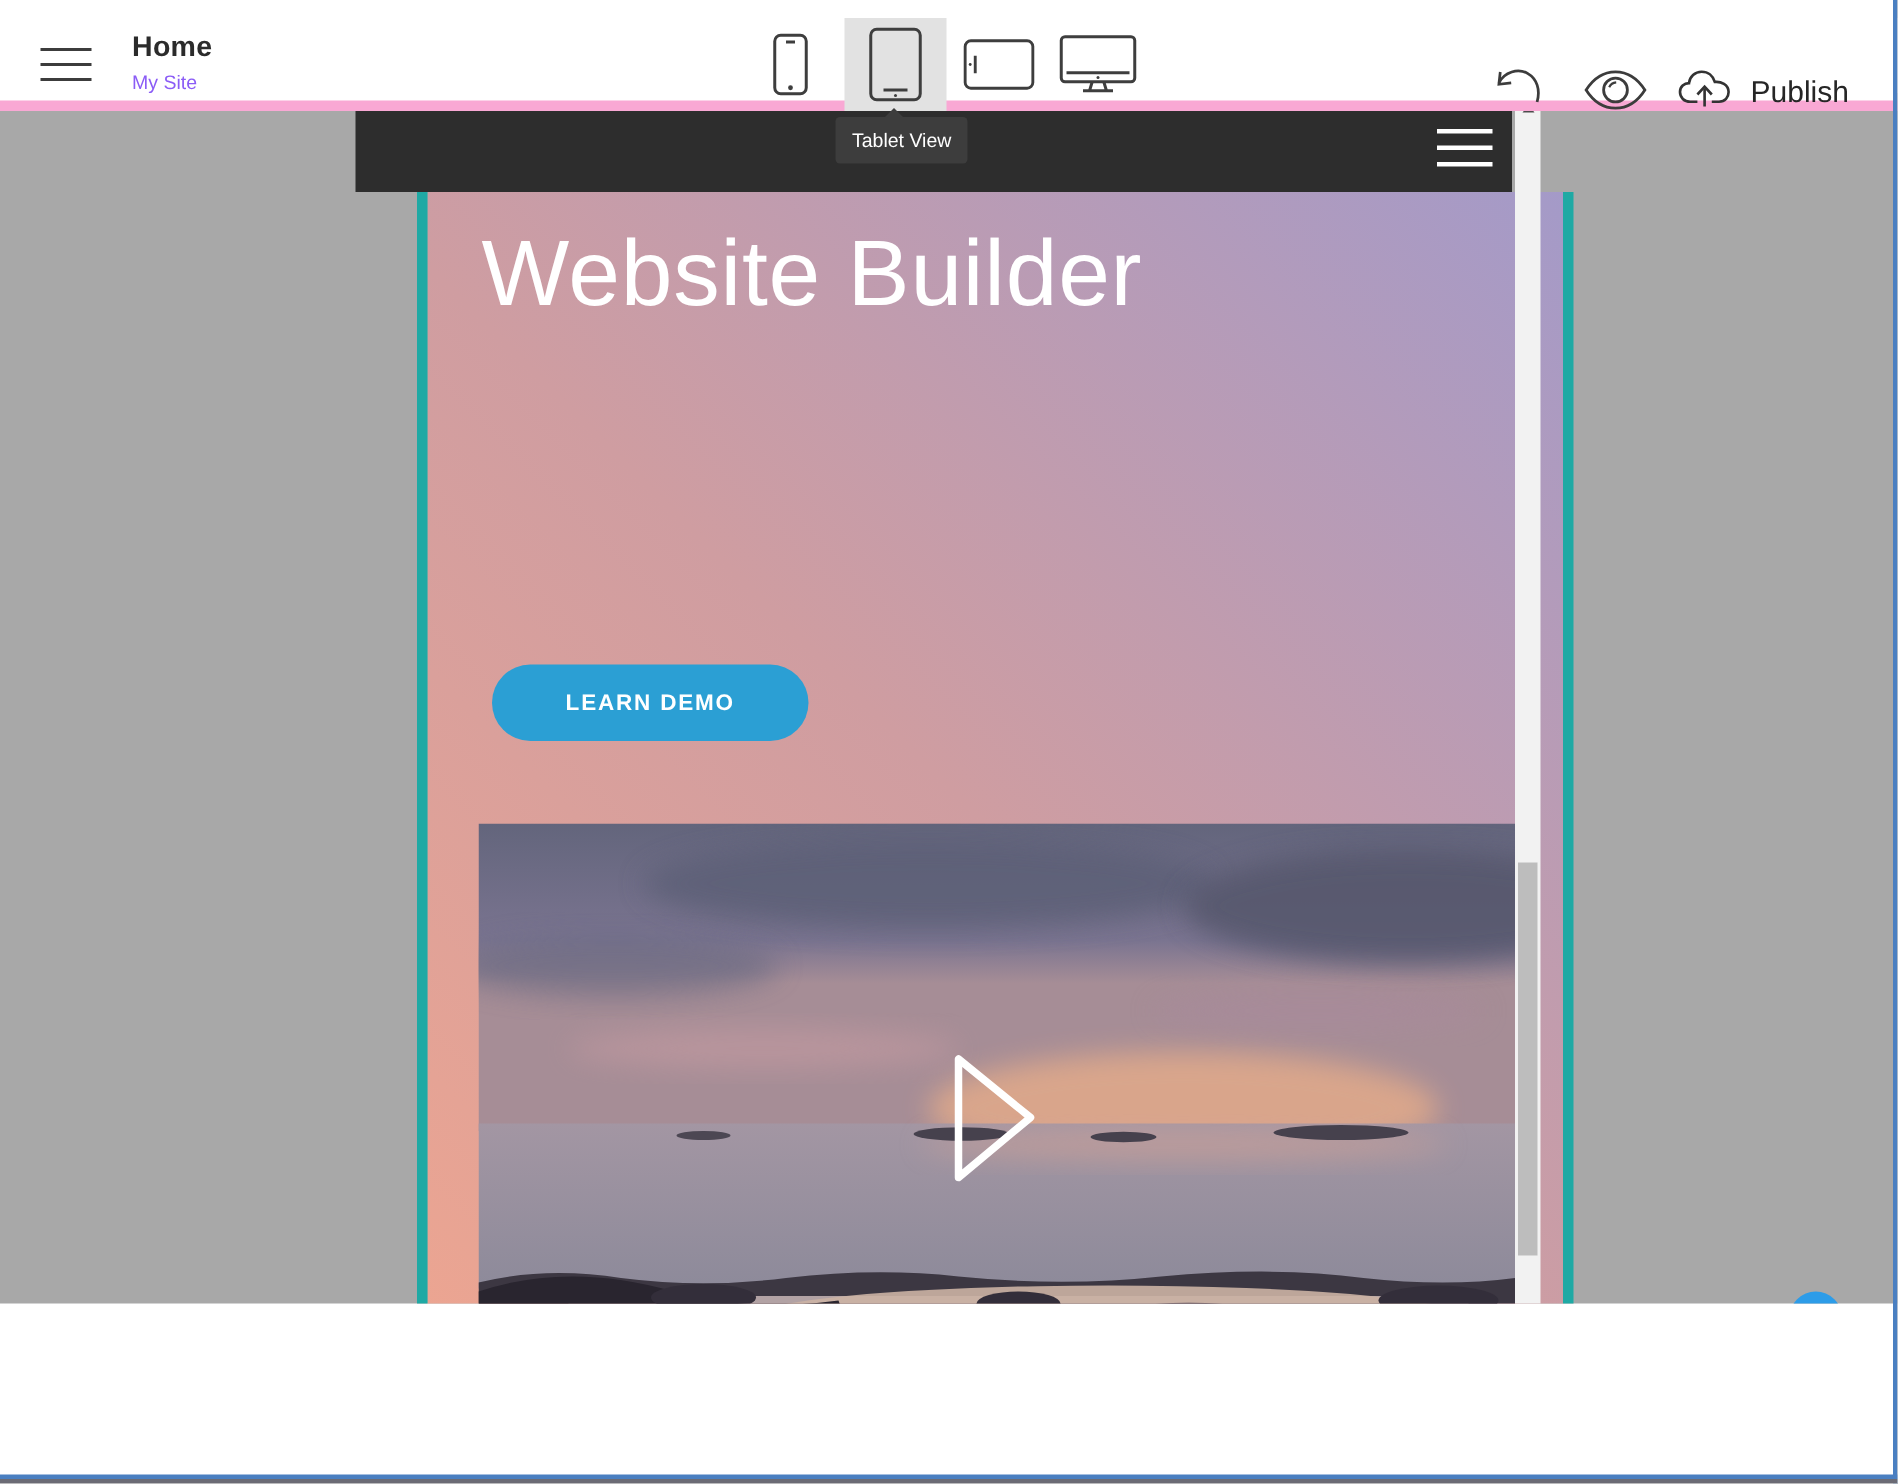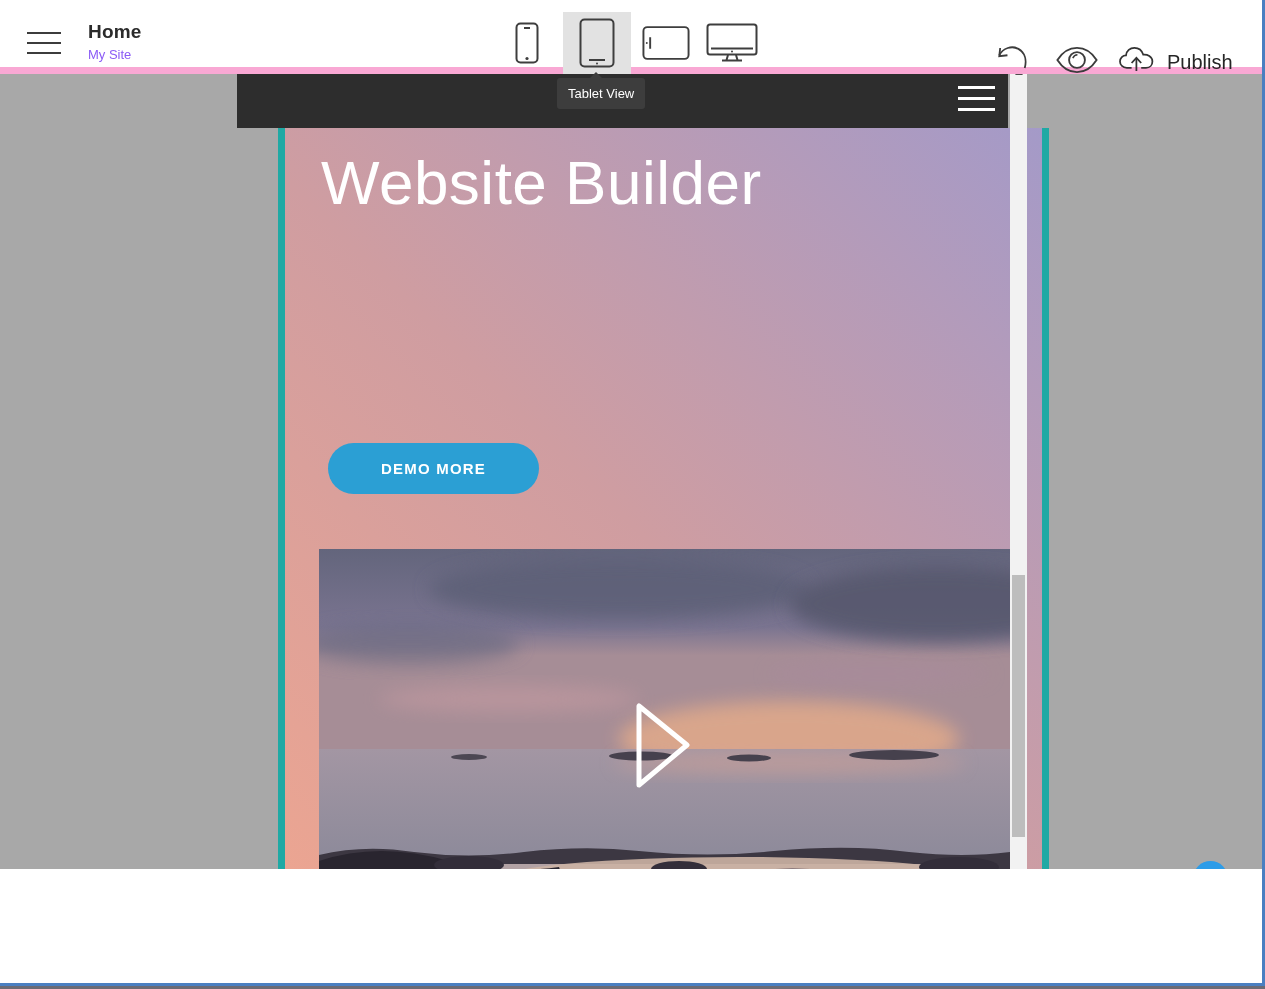--- a/index.html
+++ b/index.html
@@ -145,21 +145,21 @@
       <span></span>
         <span></span>
         <span></span>
     </button>
   </div>
 
   <div class="tooltip">Tablet View</div>
 
   <section class="hero">
     <h2 class="hero-title">Website Builder</h2>
-    <button class="btn btn-primary">DEMO MORE</button>
+    <button class="btn btn-primary">LEARN DEMO</button>
 
     <div class="video">
       <svg viewBox="0 0 691 388">
         <defs>
           <linearGradient id="sky" x1="0" y1="0" x2="0" y2="1">
             <stop offset="0" stop-color="#63657c"></stop>
             <stop offset="0.38" stop-color="#7a7490"></stop>
             <stop offset="0.52" stop-color="#a68d96"></stop>
           </linearGradient>
           <linearGradient id="sea" x1="0" y1="0" x2="0" y2="1">

